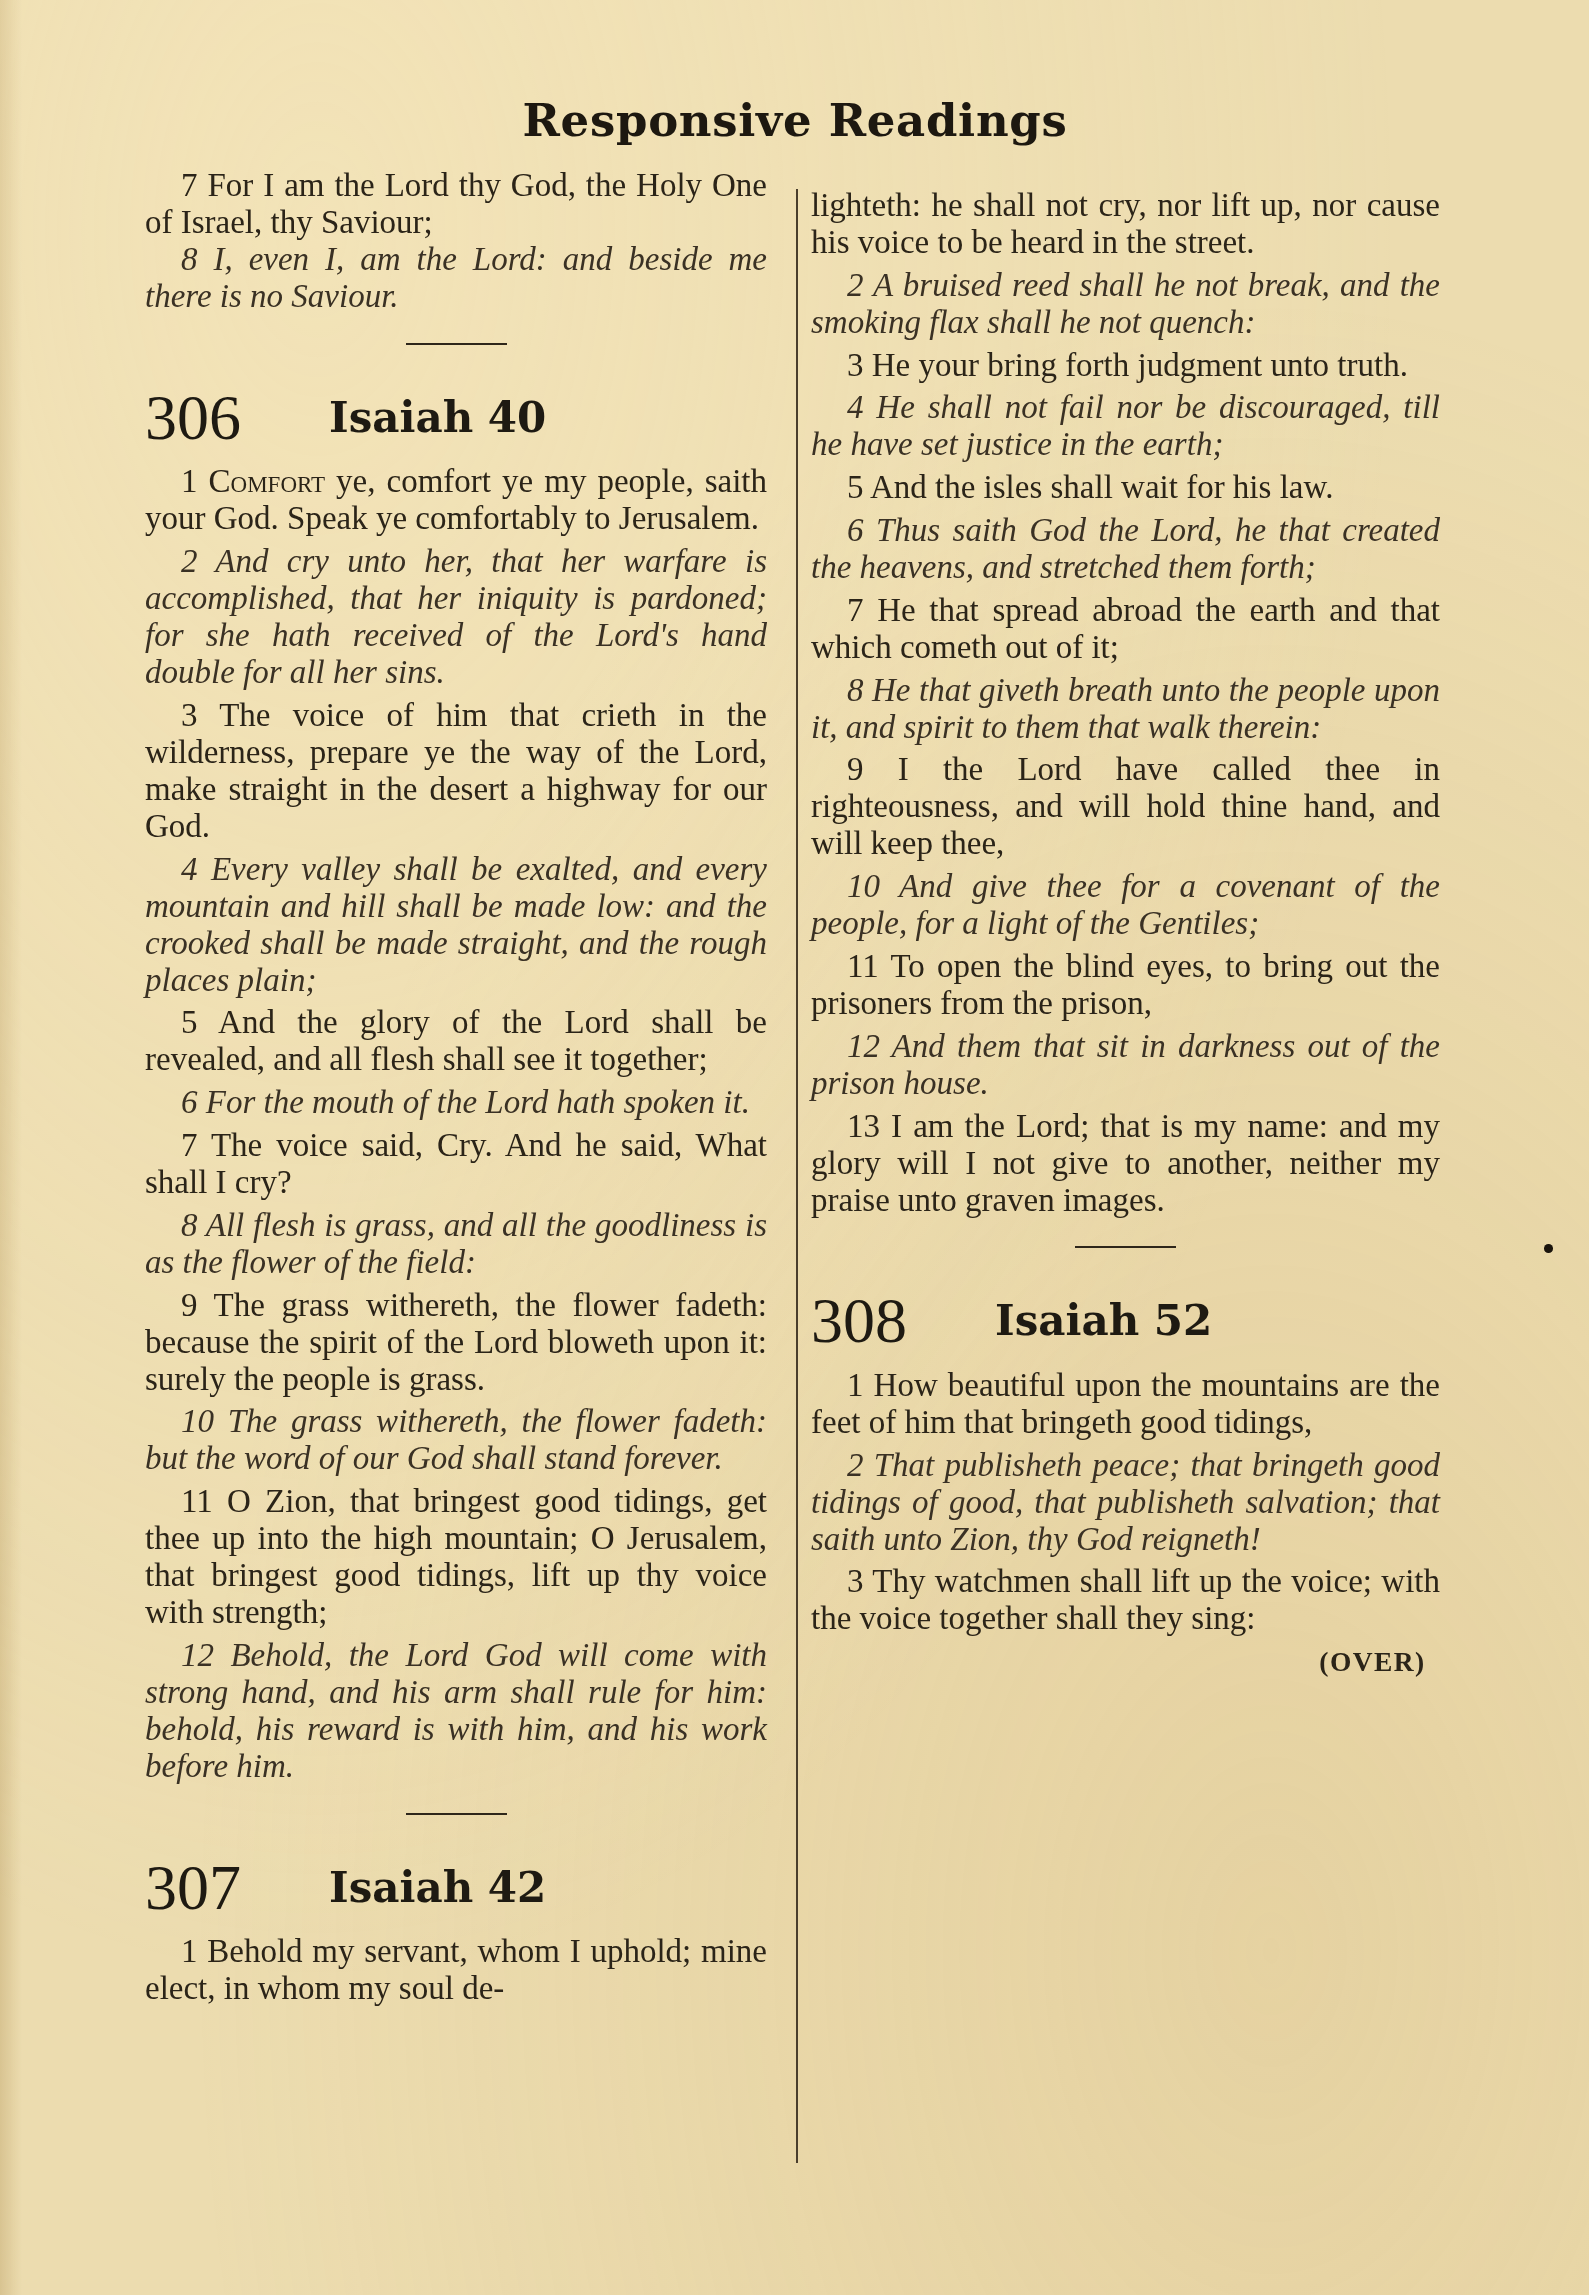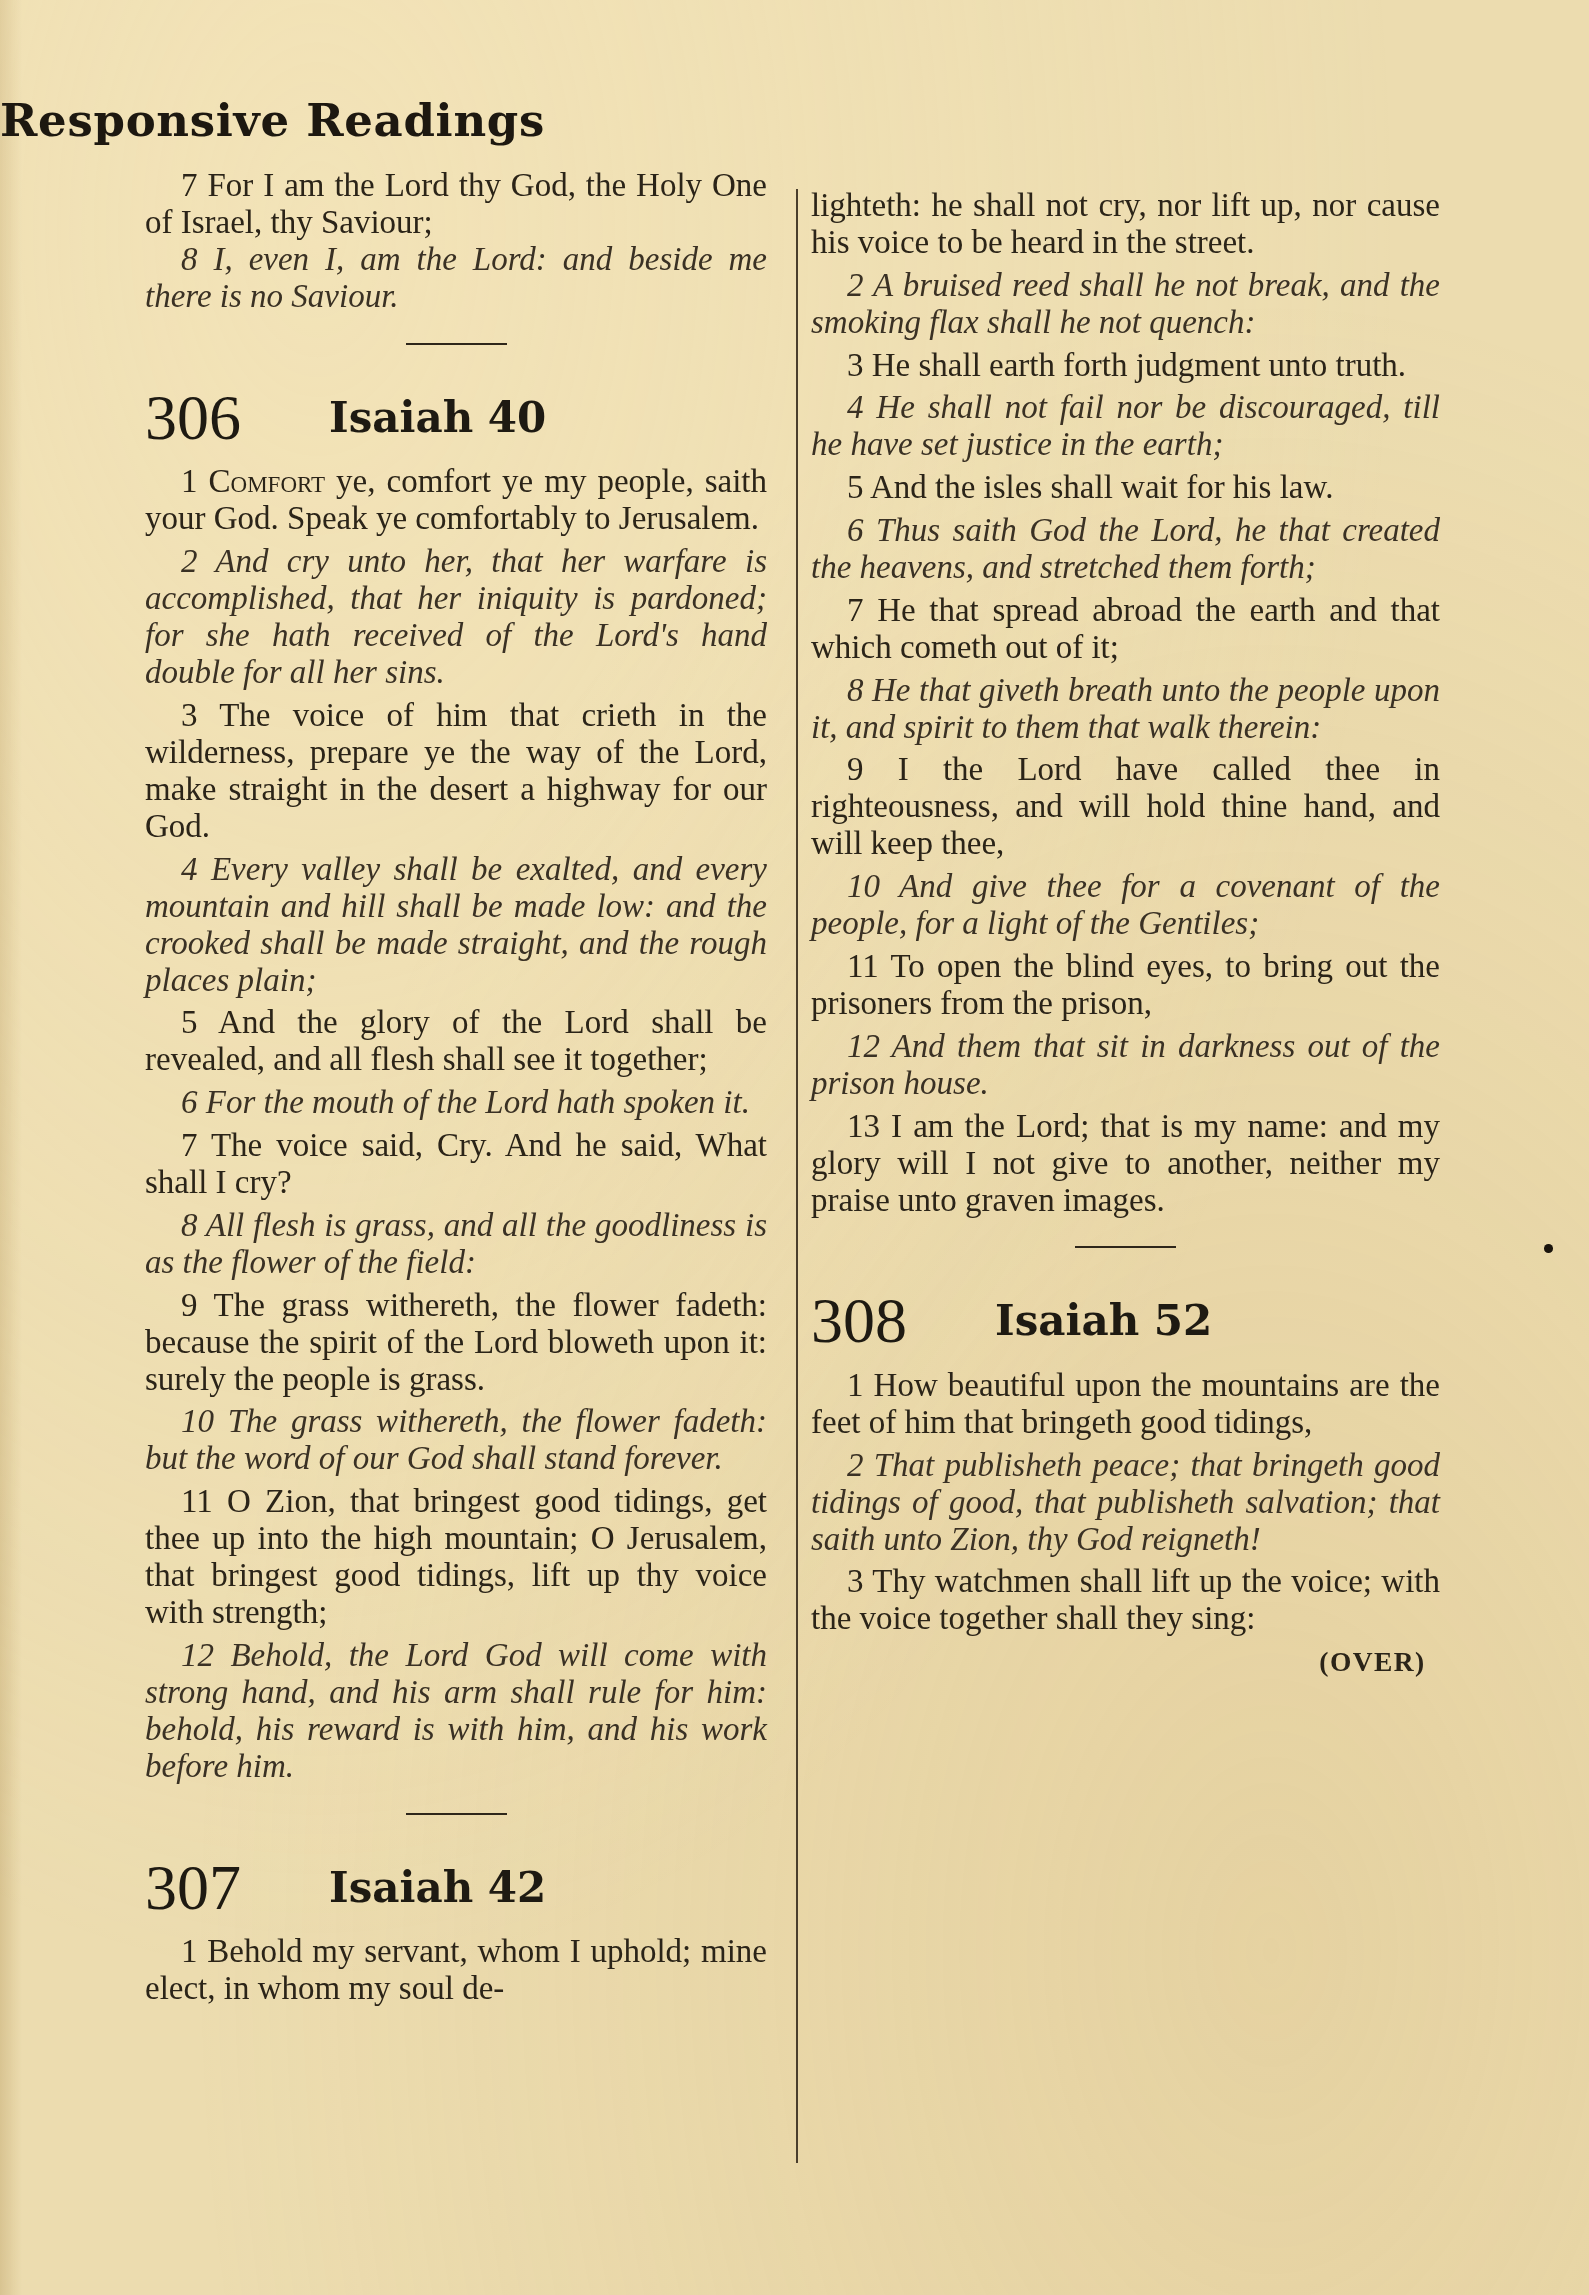--- a/index.html
+++ b/index.html
@@ -9,21 +9,21 @@
     background-image:
       radial-gradient(ellipse at 20% 10%, rgba(255,240,200,0.35), transparent 60%),
       radial-gradient(ellipse at 80% 85%, rgba(210,180,120,0.25), transparent 60%),
       linear-gradient(90deg, rgba(180,150,90,0.35) 0px, rgba(180,150,90,0) 22px);
     font-family: "Liberation Serif", "DejaVu Serif", serif;
     color: #2b2418;
     position: relative;
   }
   .page-header {
     position: absolute; top: 94px; left: 0; width: 1590px;
-    text-align: left;
+    text-align: center;
     font-family: "DejaVu Serif", serif;
     font-weight: bold; font-size: 45px; letter-spacing: 0.7px;
     color: #1d1810;
   }
   .column {
     position: absolute; top: 167px;
     font-size: 33px; line-height: 37px;
     text-align: justify; hyphens: manual;
   }
   .col-left { left: 145px; width: 622px; }
@@ -109,21 +109,21 @@
 
   <div>
       <p class="verse"><span>1</span> <span>Behold my servant, whom I uphold; mine elect, in whom my soul de-</span></p>
     </div>
 </div>
 
 <div class="column col-right">
   <div>
       <p class="verse" style="text-indent: 0px;"><span>lighteth: he shall not cry, nor lift up, nor cause his voice to be heard in the street.</span></p>
       <p class="verse italic"><span>2</span> <span>A bruised reed shall he not break, and the smoking flax shall he not quench:</span></p>
-      <p class="verse"><span>3</span> <span>He shall earth forth judgment unto truth.</span></p>
+      <p class="verse"><span>3</span> <span>He your bring forth judgment unto truth.</span></p>
       <p class="verse italic"><span>4</span> <span>He shall not fail nor be discouraged, till he have set justice in the earth;</span></p>
       <p class="verse"><span>5</span> <span>And the isles shall wait for his law.</span></p>
       <p class="verse italic"><span>6</span> <span>Thus saith God the Lord, he that created the heavens, and stretched them forth;</span></p>
       <p class="verse"><span>7</span> <span>He that spread abroad the earth and that which cometh out of it;</span></p>
       <p class="verse italic"><span>8</span> <span>He that giveth breath unto the people upon it, and spirit to them that walk therein:</span></p>
       <p class="verse"><span>9</span> <span>I the Lord have called thee in righteousness, and will hold thine hand, and will keep thee,</span></p>
       <p class="verse italic"><span>10</span> <span>And give thee for a covenant of the people, for a light of the Gentiles;</span></p>
       <p class="verse"><span>11</span> <span>To open the blind eyes, to bring out the prisoners from the prison,</span></p>
       <p class="verse italic"><span>12</span> <span>And them that sit in darkness out of the prison house.</span></p>
       <p class="verse"><span>13</span> <span>I am the Lord; that is my name: and my glory will I not give to another, neither my praise unto graven images.</span></p>

